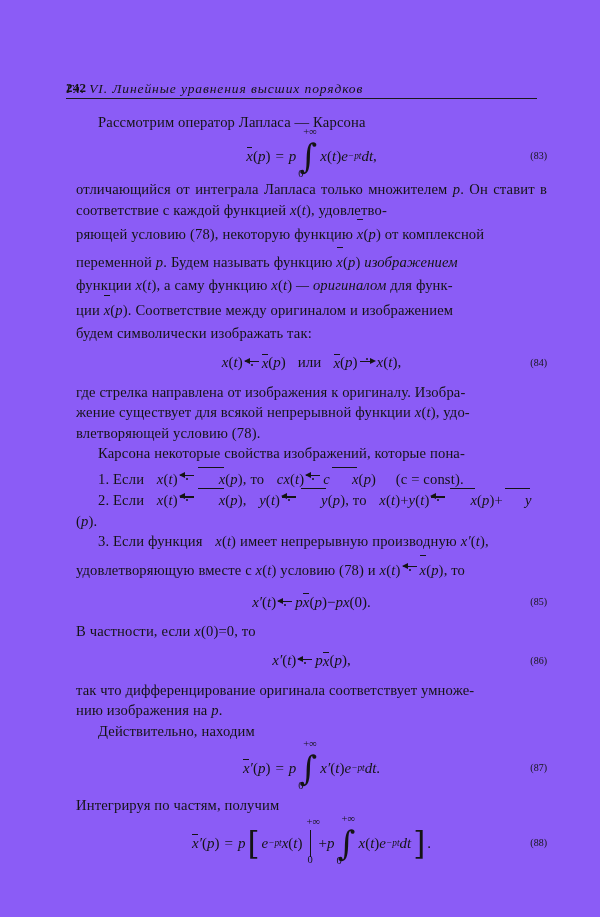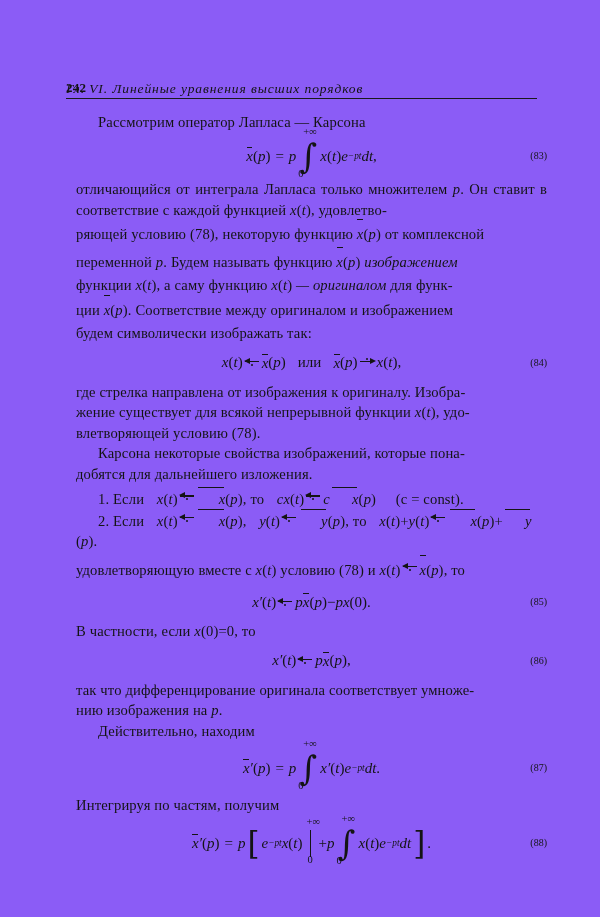--- a/index.html
+++ b/index.html
@@ -373,23 +373,20 @@
       <span>жение существует для всякой непрерывной функции</span>
       <i>x</i><span>(</span><i>t</i><span>)</span><span>, удо-</span>
     </p>
     <p class="tx tight last-nojust">
       <span>влетворяющей условию (78).</span>
     </p>
 
     <p class="tx indent tight">
       <span>Карсона некоторые свойства изображений, которые пона-</span>
     </p>
-    <p class="tx tight last-nojust">
-      <span>добятся для дальнейшего изложения.</span>
-    </p>
 
     <div class="spacer-s"></div>
 
     <p class="tx indent tight last-nojust">
       <span>1. Если</span>
       <span class="sp"></span>
       <i>x</i><span>(</span><i>t</i><span>)</span><span class="arr"><span class="shaft"></span><span class="head"></span><span class="dot"></span></span><span class="bar it">x</span><span>(</span><i>p</i><span>)</span><span>, то</span>
       <span class="sp"></span>
       <i>c</i><i>x</i><span>(</span><i>t</i><span>)</span><span class="arr"><span class="shaft"></span><span class="head"></span><span class="dot"></span></span><i>c</i><span class="bar it">x</span><span>(</span><i>p</i><span>)</span>
       <span class="sp-wide"></span>
@@ -399,20 +396,27 @@
     <p class="tx indent tight last-nojust">
       <span>2. Если</span>
       <span class="sp"></span>
       <i>x</i><span>(</span><i>t</i><span>)</span><span class="arr"><span class="shaft"></span><span class="head"></span><span class="dot"></span></span><span class="bar it">x</span><span>(</span><i>p</i><span>)</span><span>,</span>
       <span class="sp"></span>
       <i>y</i><span>(</span><i>t</i><span>)</span><span class="arr"><span class="shaft"></span><span class="head"></span><span class="dot"></span></span><span class="bar it">y</span><span>(</span><i>p</i><span>)</span><span>, то</span>
       <span class="sp"></span>
       <i>x</i><span>(</span><i>t</i><span>)</span><span>+</span><i>y</i><span>(</span><i>t</i><span>)</span><span class="arr"><span class="shaft"></span><span class="head"></span><span class="dot"></span></span><span class="bar it">x</span><span>(</span><i>p</i><span>)</span><span>+</span><span class="bar it">y</span><span>(</span><i>p</i><span>)</span><span>.</span>
     </p>
 
+    <p class="tx indent tight last-nojust">
+      <span>3. Если функция</span>
+      <span class="sp"></span>
+      <i>x</i><span>(</span><i>t</i><span>)</span>
+      <span>имеет непрерывную производную</span>
+      <i>x</i><span class="prime">′</span><span>(</span><i>t</i><span>)</span><span>,</span>
+    </p>
 
     <div class="spacer-s"></div>
 
     <p class="tx loose">
       <span>удовлетворяющую вместе с</span>
       <i>x</i><span>(</span><i>t</i><span>)</span>
       <span>условию (78) и</span>
       <i>x</i><span>(</span><i>t</i><span>)</span><span class="arr"><span class="shaft"></span><span class="head"></span><span class="dot"></span></span><span class="bar it">x</span><span>(</span><i>p</i><span>)</span><span>, то</span>
     </p>
 

